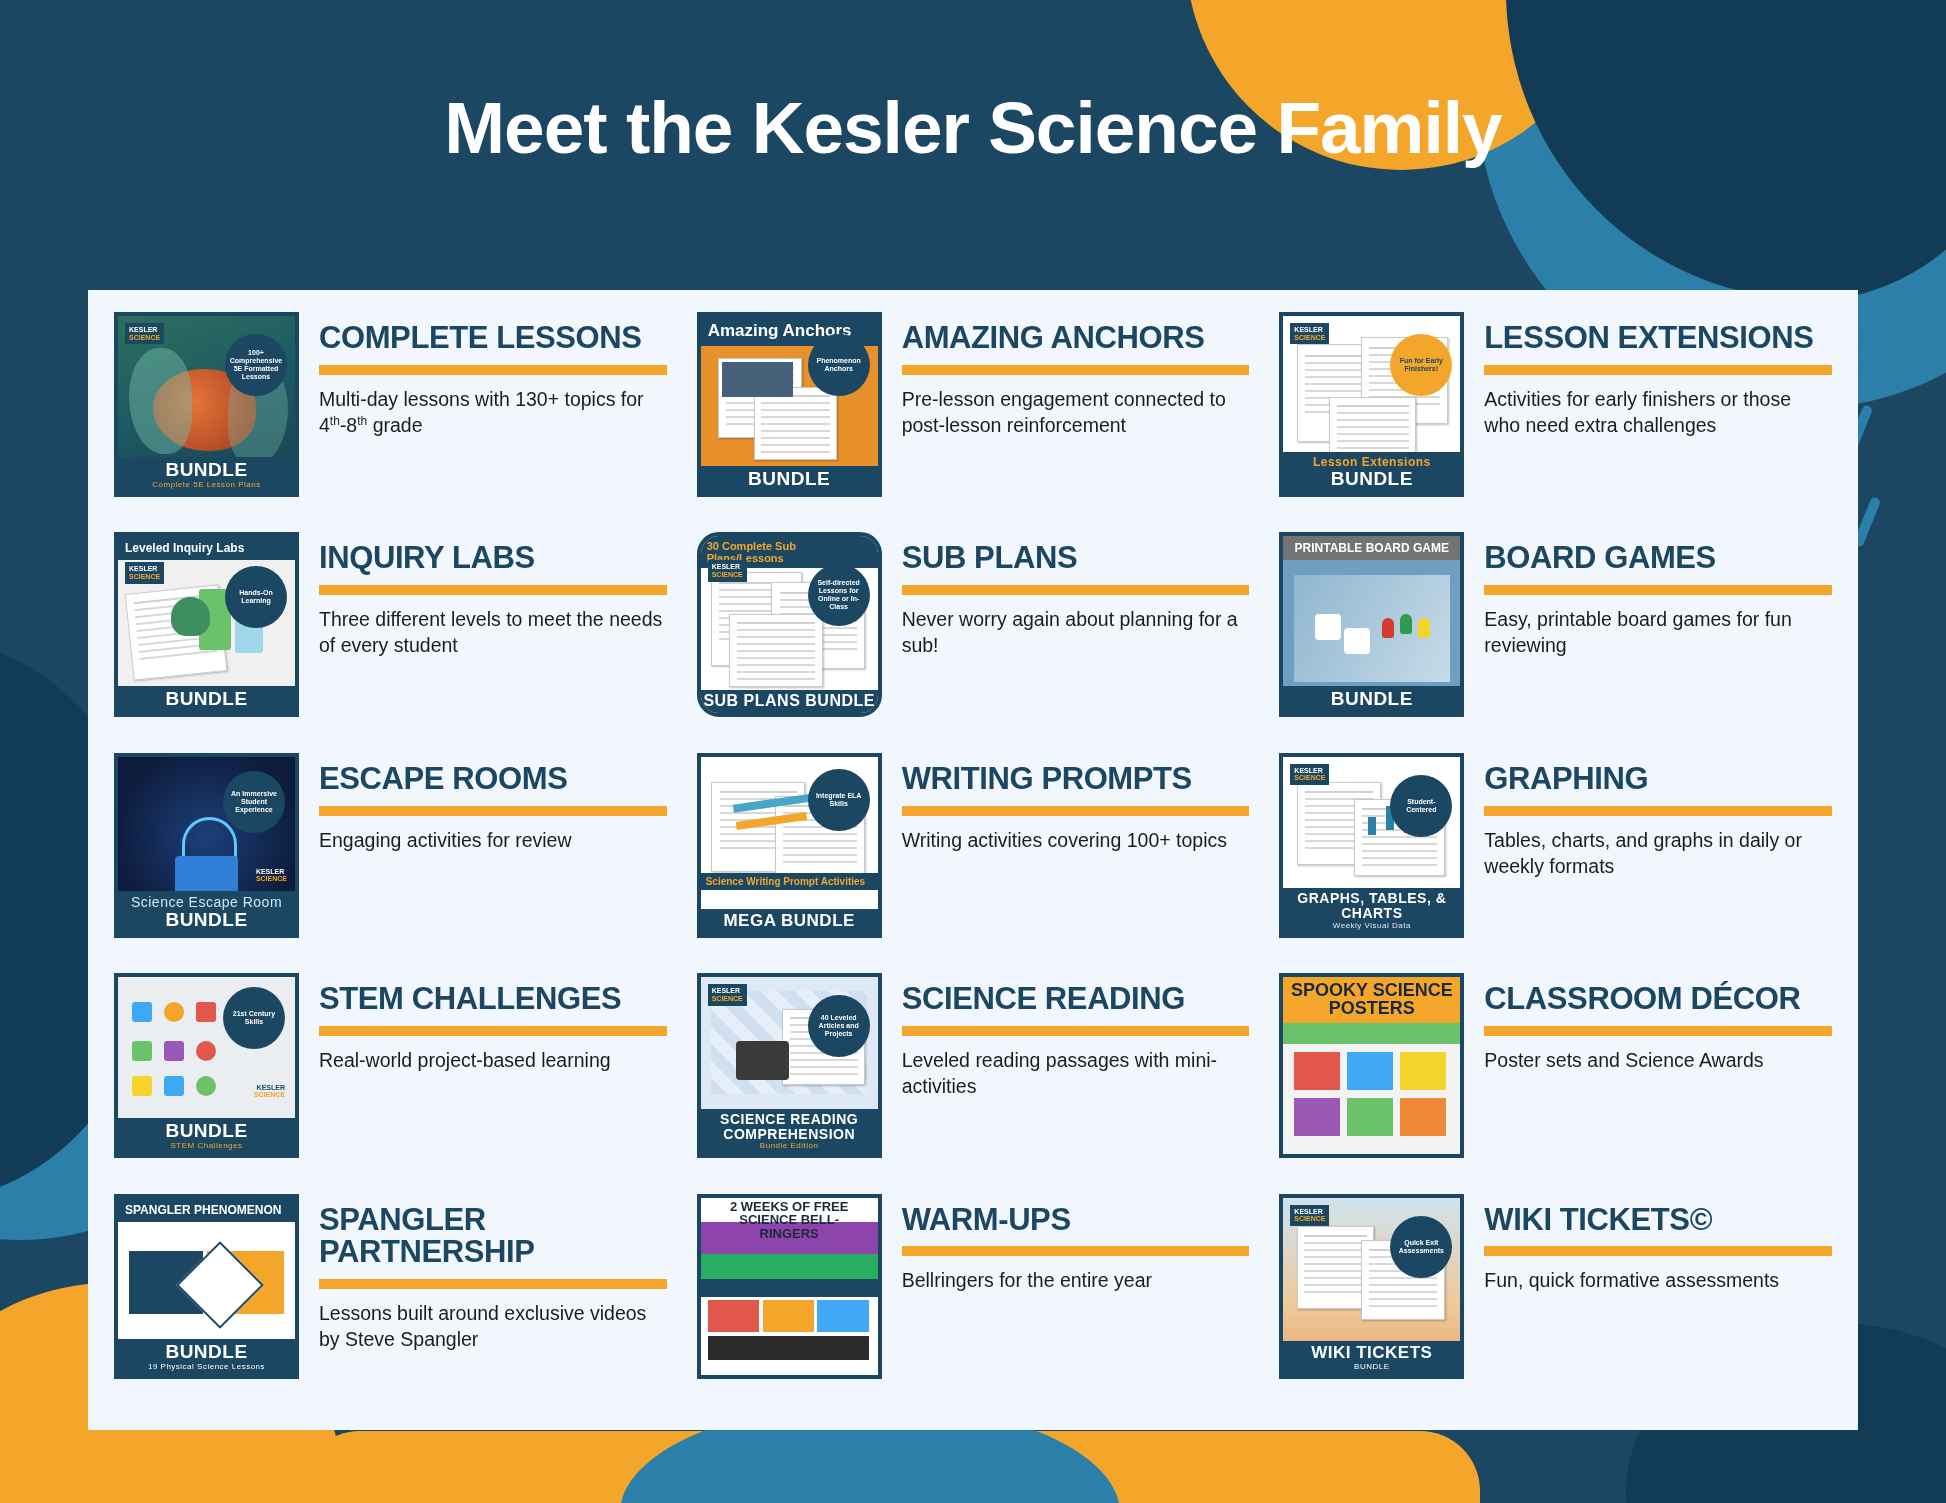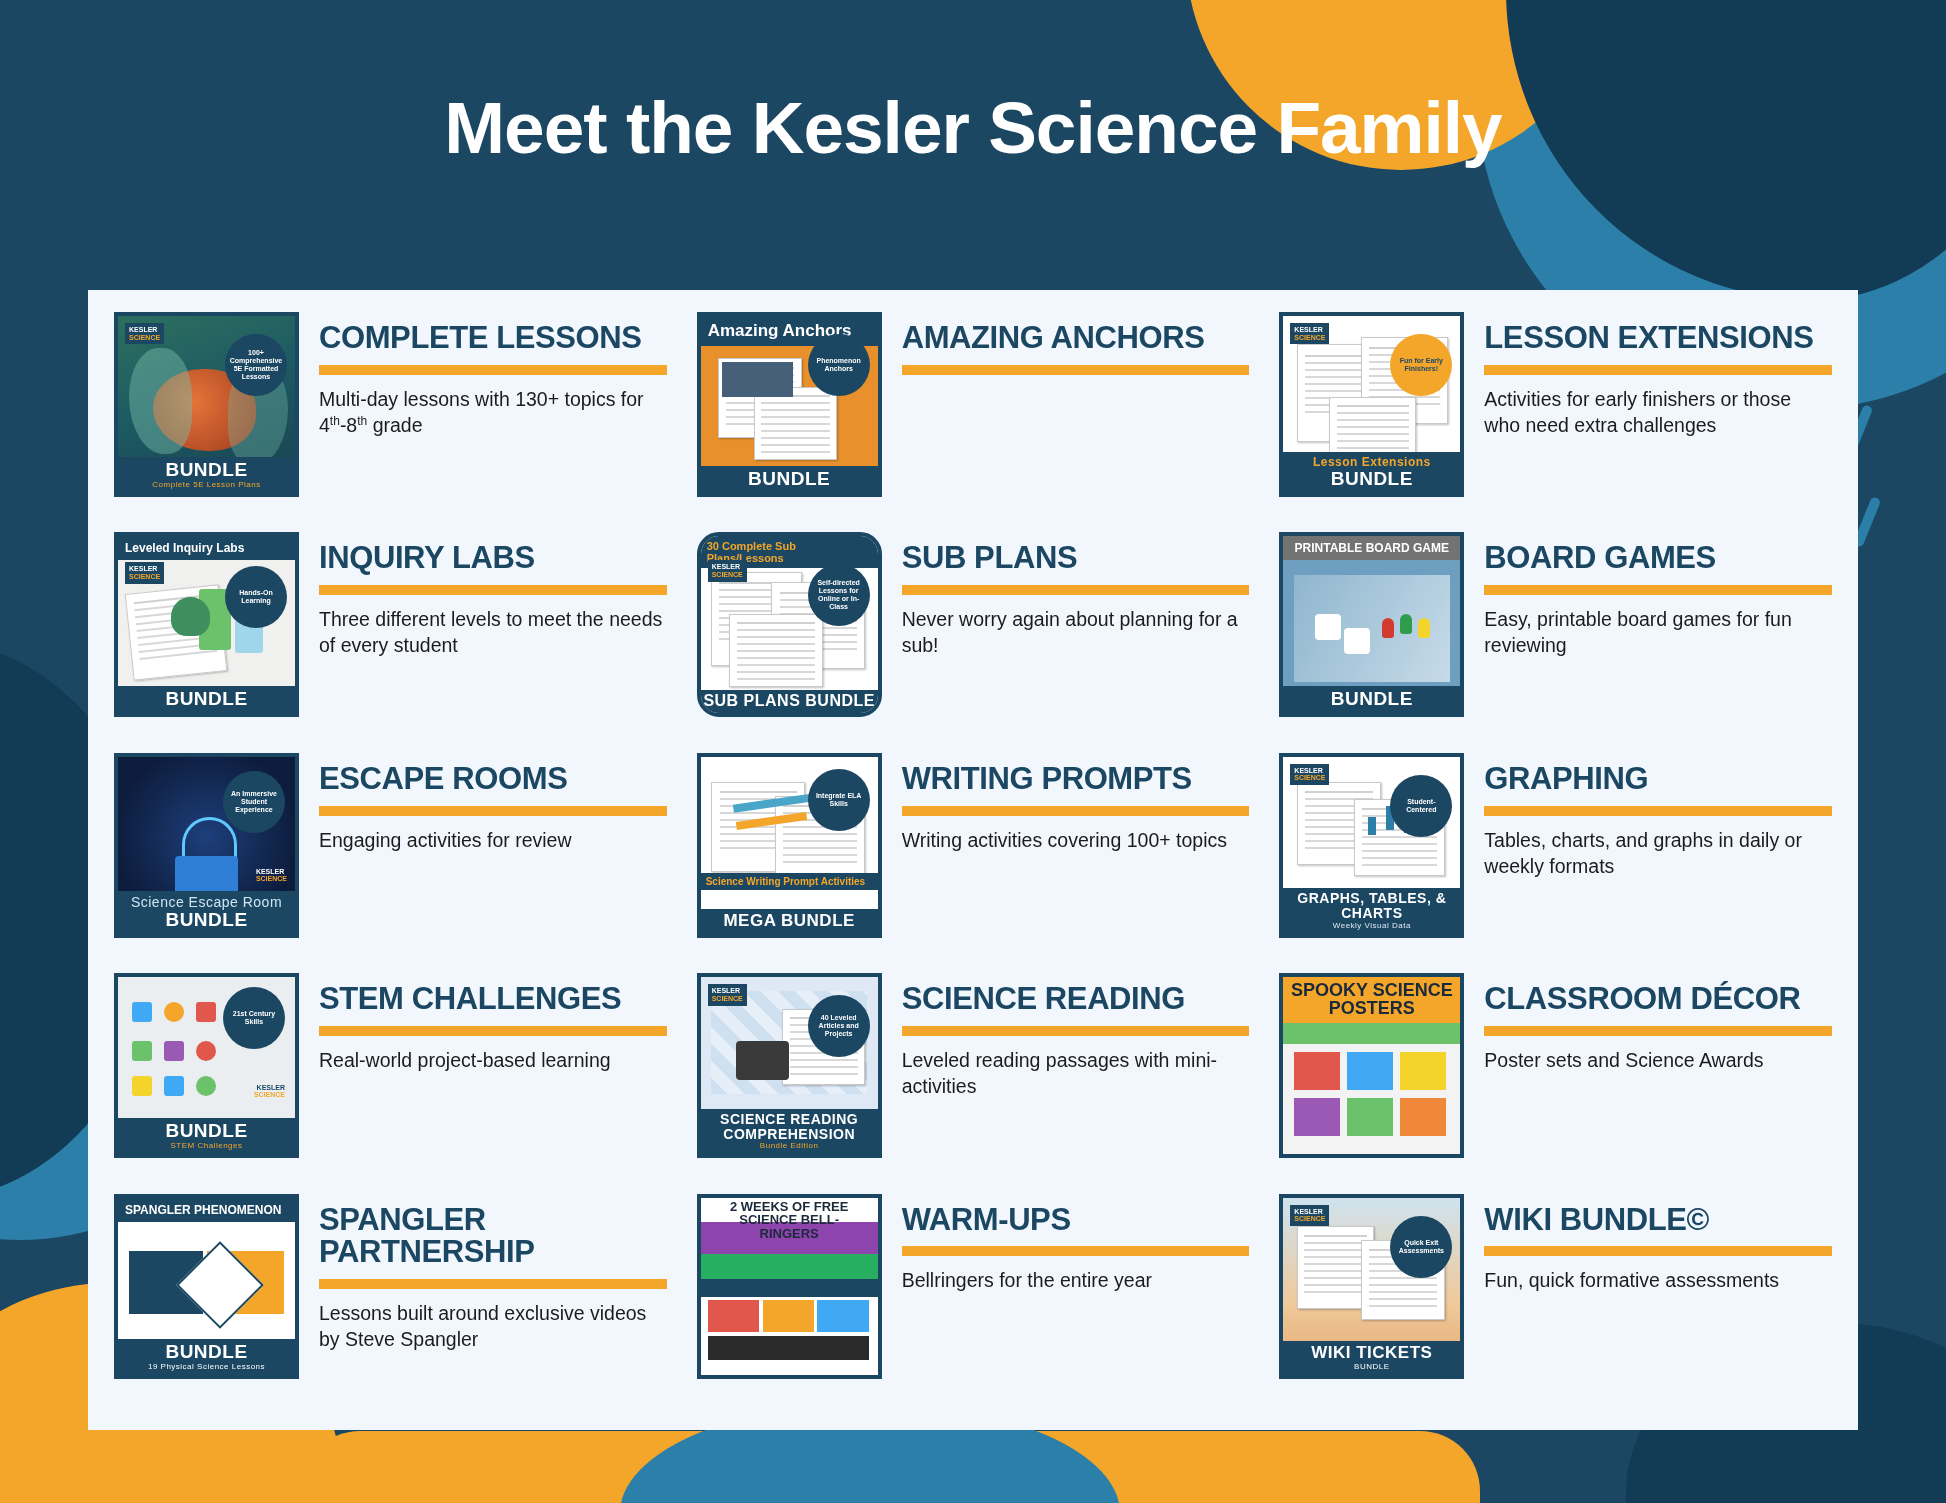--- a/index.html
+++ b/index.html
@@ -283,20 +283,21 @@
         </div>
         <div style="position:absolute;left:0;right:0;top:0;background:#1b4763;color:#fff;font-weight:bold;font-size:17px;padding:5px 7px;">Amazing Anchors</div>
         <div class="badge">Phenomenon Anchors</div>
         <div class="tband">
           <span class="big">BUNDLE</span>
         </div>
       </div>
       <div class="meta">
         <div class="card-title">AMAZING ANCHORS</div>
         <div class="rule"></div>
+        <div class="card-desc">Pre-lesson engagement connected to post-lesson reinforcement</div>
       </div>
     </div>
 
     <div class="item">
       <div class="thumb" style="background:#ffffff;">
         <div class="art">
           <div class="paper" style="left:8%;top:16%;width:44%;height:54%;"></div>
           <div class="paper" style="left:44%;top:12%;width:48%;height:48%;"></div>
           <div class="paper" style="left:26%;top:46%;width:48%;height:38%;"></div>
         </div>
@@ -560,20 +561,20 @@
           <div class="paper" style="left:44%;top:24%;width:46%;height:44%;"></div>
         </div>
         <div class="logo">KESLER<i>SCIENCE</i></div>
         <div class="badge">Quick Exit Assessments</div>
         <div class="tband">
           <span class="big" style="font-size:17px;">WIKI TICKETS</span>
           <span class="sub" style="color:#fff;">BUNDLE</span>
         </div>
       </div>
       <div class="meta">
-        <div class="card-title">WIKI  BUNDLE©</div>
+        <div class="card-title">WIKI  TICKETS©</div>
         <div class="rule"></div>
         <div class="card-desc">Fun, quick formative assessments</div>
       </div>
     </div>
 
   </div>
 </div>
 
 </body></html>

